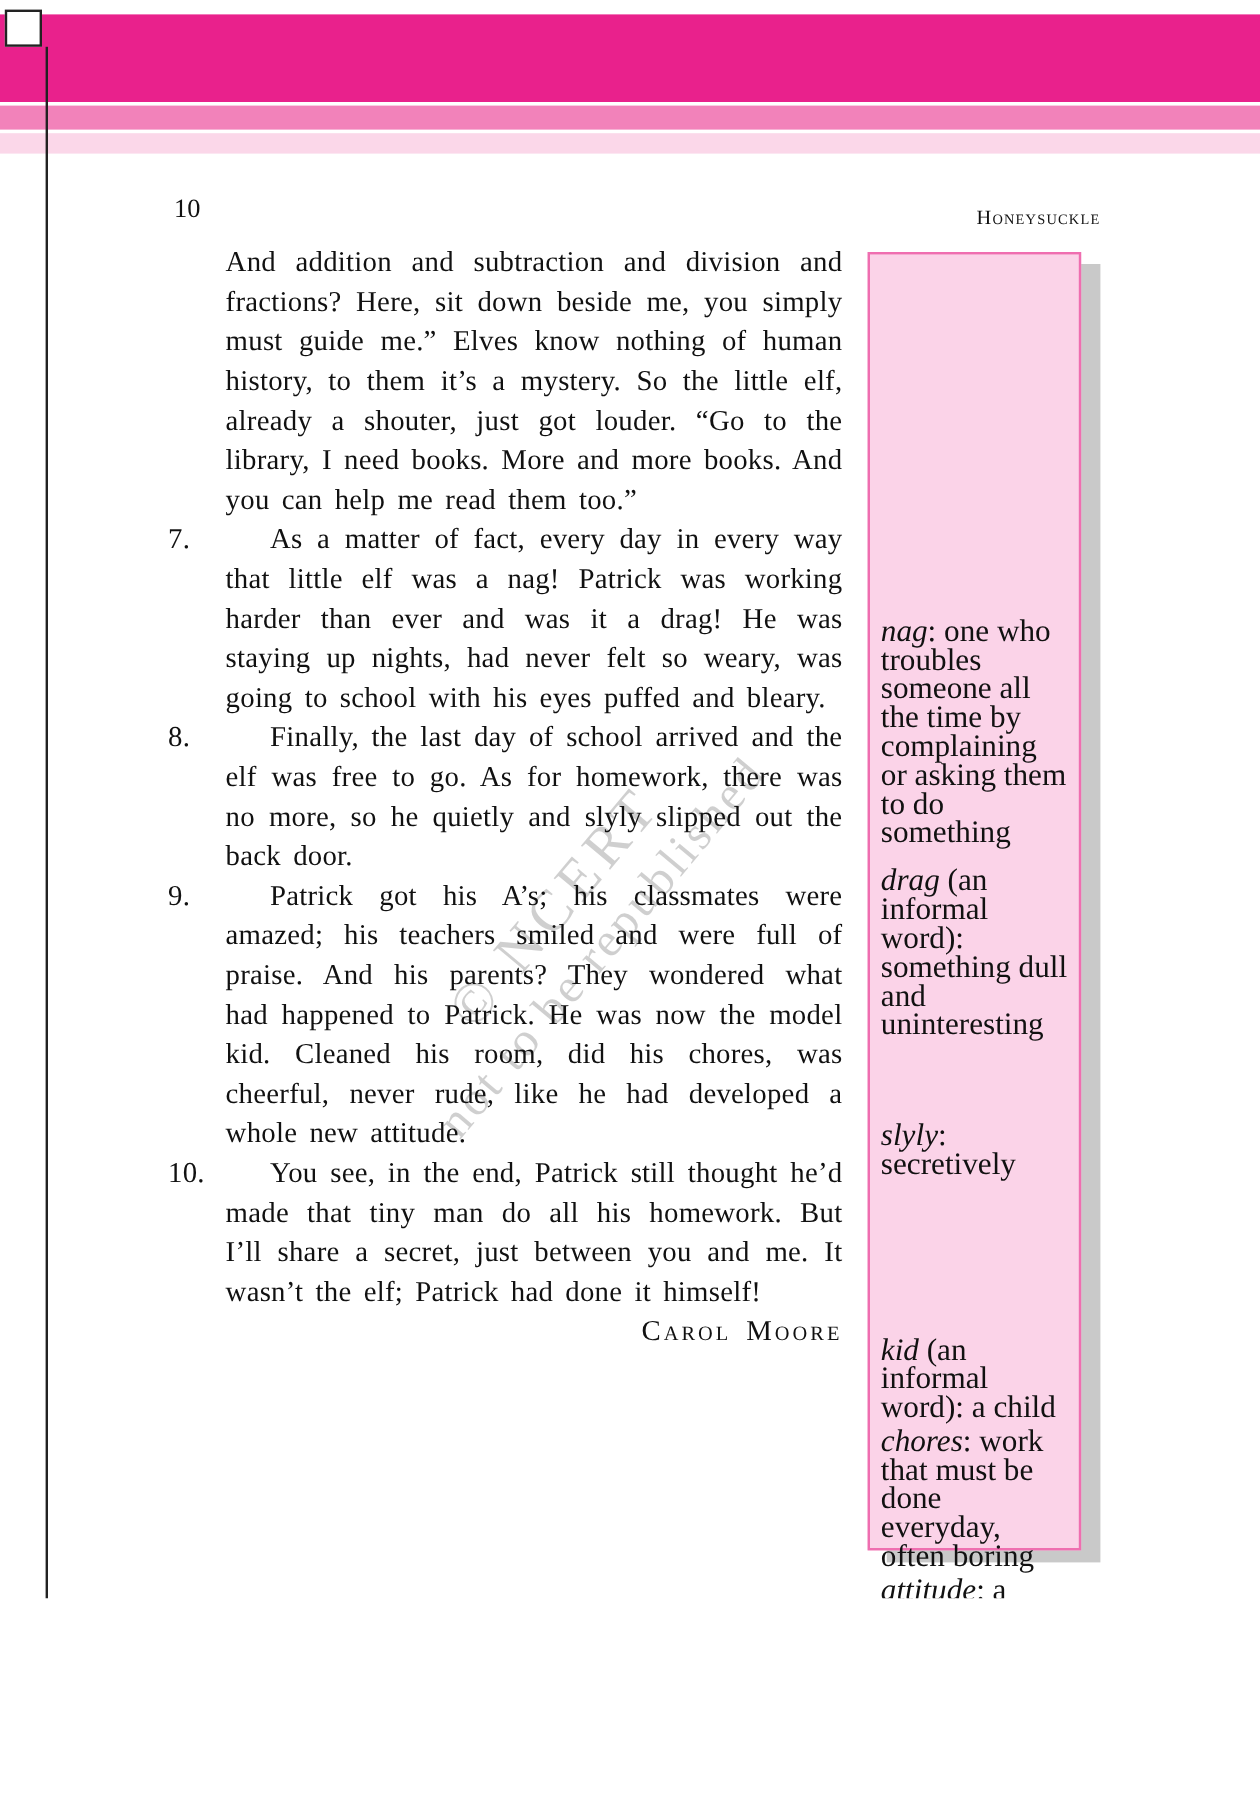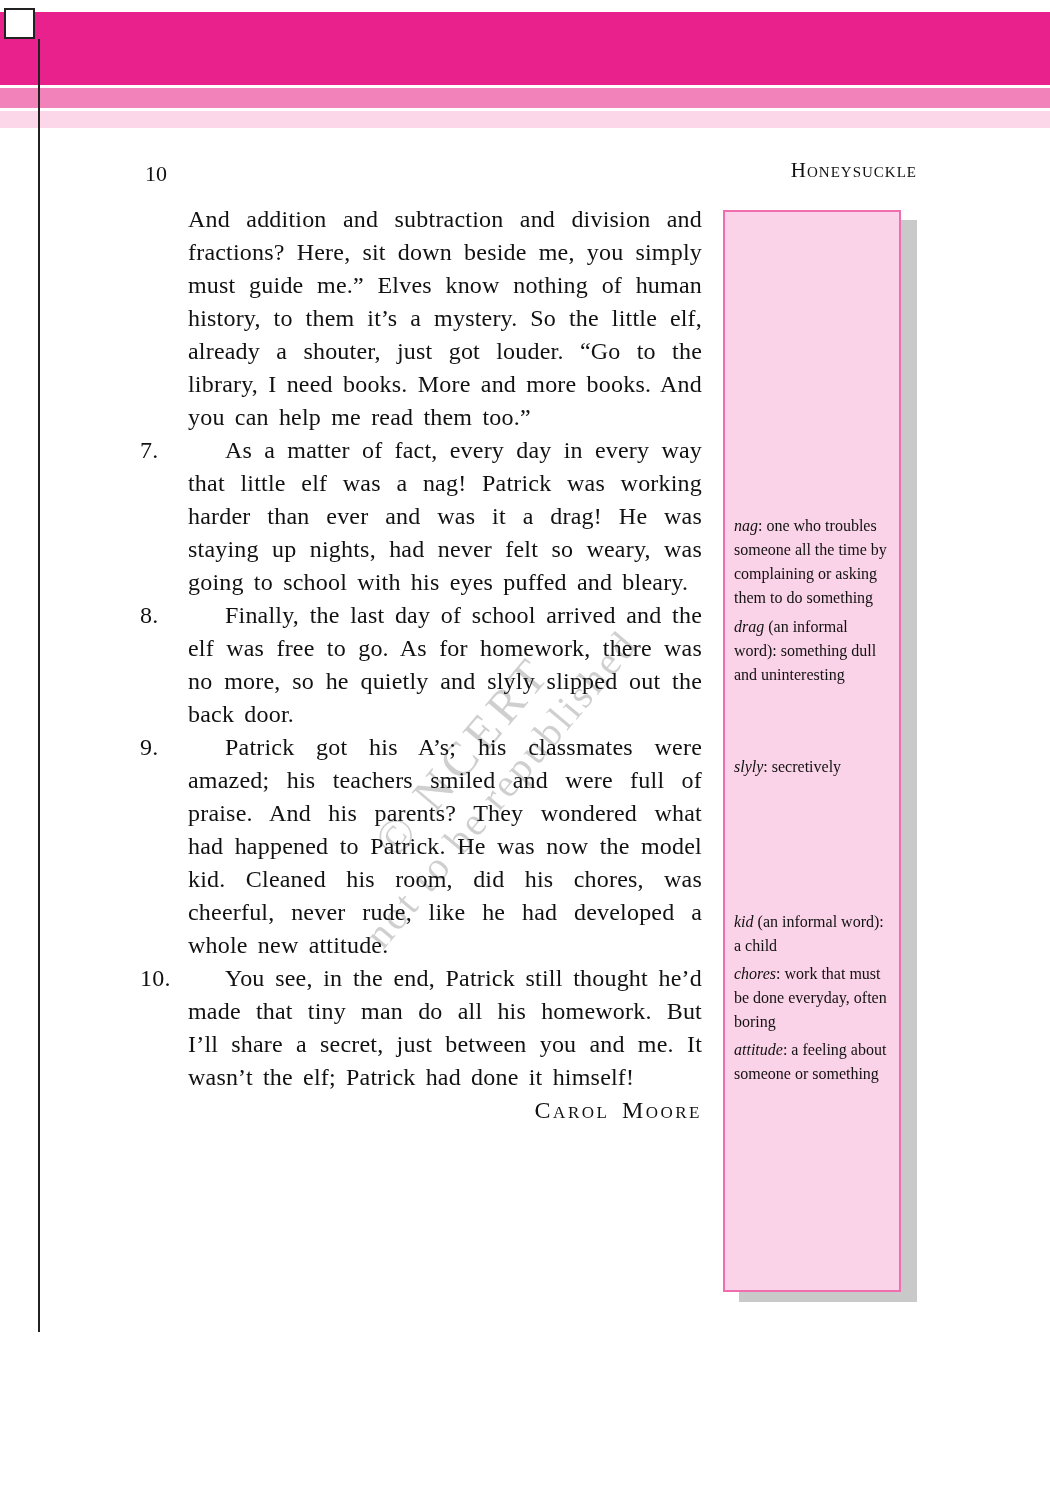--- a/index.html
+++ b/index.html
@@ -23,21 +23,21 @@
   }
 
   
   .corner-sq { position:absolute; left:4px; width:31px; height:31px; background:#fff; border:2px solid #222; z-index:6; }
   .corner-sq.top    { top:8px; }
   .corner-sq.bottom { top:1450px; }
   .left-rule { position:absolute; left:38px; top:39px; width:2px; height:1412px; background:#222; z-index:5; }
 
   
   .page-number  { position:absolute; left:145px; top:161px; font-size:22px; z-index:3; }
-  .running-head { position:absolute; right:133px; top:158px; font-size:21px; font-variant:small-caps; letter-spacing:1px; z-index:3; }
+  .running-head { position:absolute; right:133px; top:172px; font-size:17px; font-variant:small-caps; letter-spacing:1px; z-index:3; }
 
   
   .watermark {
     position:absolute; left:150px; top:720px; width:660px; text-align:center;
     transform:rotate(-50deg); transform-origin:center;
     color:#9d9d9d; opacity:.48; z-index:2; pointer-events:none;
     font-family:"Liberation Serif",serif;
   }
   .watermark .wm1 { display:block; font-size:48px; letter-spacing:6px; }
   .watermark .wm2 { display:block; font-size:40px; letter-spacing:3px; }
@@ -54,24 +54,24 @@
   .author { text-align:right; font-variant:small-caps; letter-spacing:2.5px; font-size:24px; }
 
   
   .glossary-box {
     position:absolute; left:723px; top:210px; width:178px; height:1082px; z-index:3;
     background:var(--sidebar_fill,#fbd3e8);
     border:2px solid var(--sidebar_border,#ef6eb0);
     box-shadow:16px 10px 0 0 var(--shadow_gray,#c9c9c9);
     padding:6px 9px;
   }
-  .gloss { font-size:16px; line-height:24px; text-align:left; word-spacing:normal; }
+  .gloss { font-size:26px; line-height:24px; text-align:left; word-spacing:normal; }
   .gloss .term { font-style:italic; }
   .gloss.m-nag      { margin-top:296px; }
-  .gloss.m-drag     { margin-top:5px; }
+  .gloss.m-drag     { margin-top:16px; }
   .gloss.m-slyly    { margin-top:68px; }
   .gloss.m-kid      { margin-top:131px; }
   .gloss.m-chores   { margin-top:4px;font-family:Liberation Serif, serif; }
   .gloss.m-attitude { margin-top:4px; }
 </style>
 </head>
 <body>
 
 <div class="page">
 

